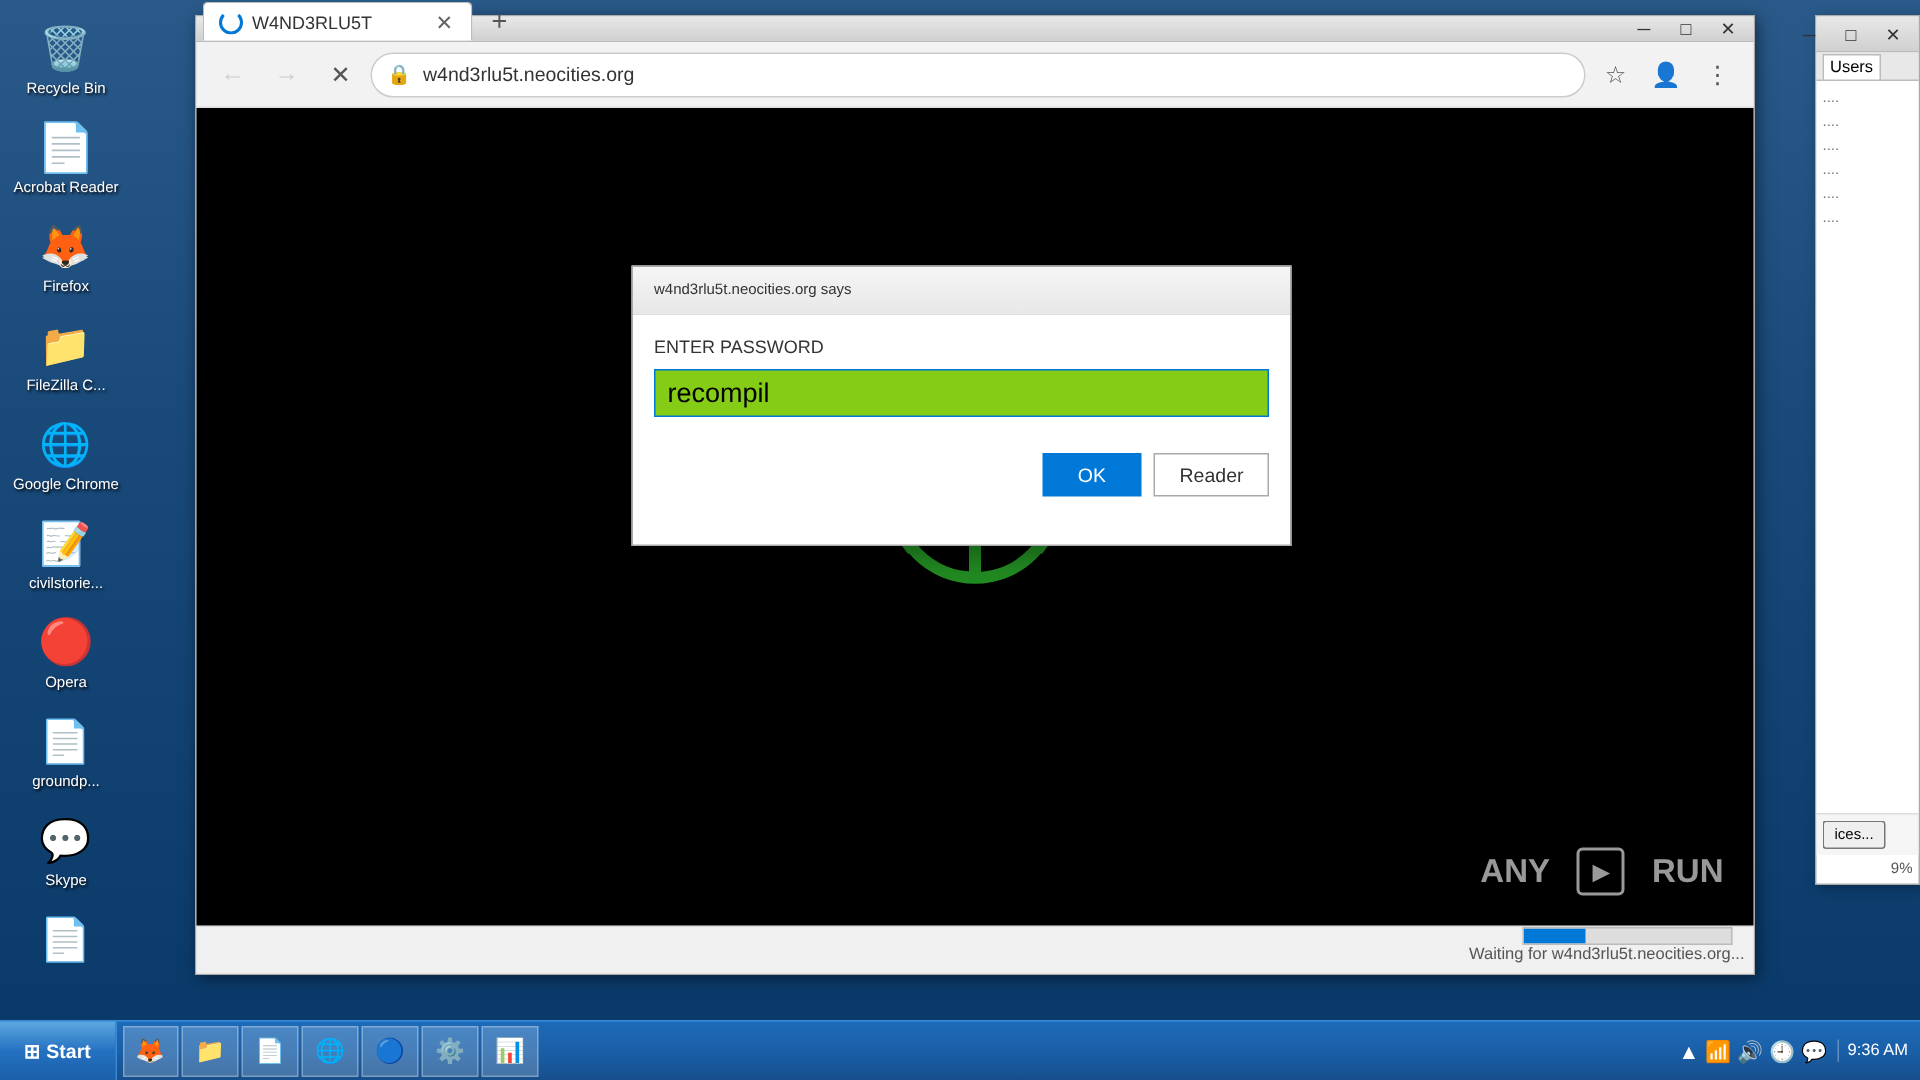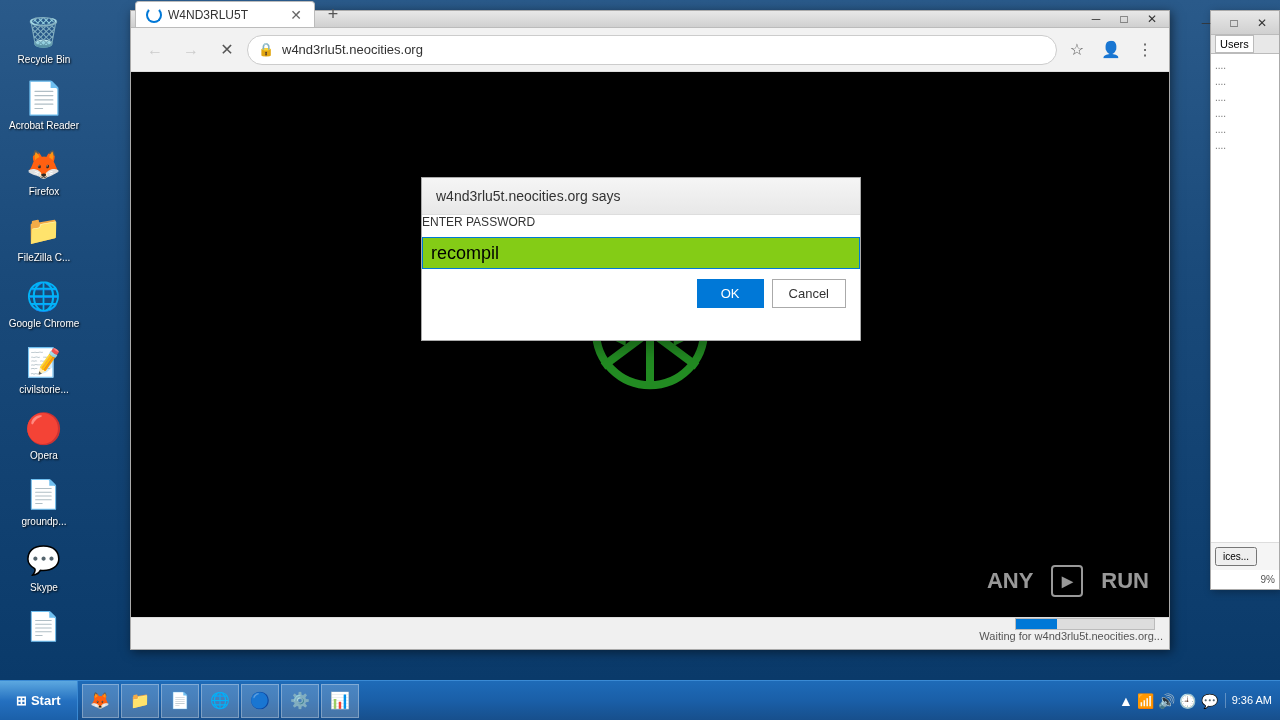--- a/index.html
+++ b/index.html
@@ -330,26 +330,27 @@
       pointer-events: all;
       position: absolute;
       top: 105px;
       left: 290px;
     }
 
     .dialog-header {
       background: linear-gradient(to bottom, #f5f5f5, #e8e8e8);
       padding: 10px 14px;
       border-bottom: 1px solid #ddd;
-      font-size: 14px;
+      font-size: 10px;
       color: #333;
       font-weight: normal;
     }
 
     .dialog-body {
+      padding: 14px;
     }
 
     .dialog-label {
       font-size: 12px;
       color: #333;
       margin-bottom: 8px;
       font-weight: 500;
     }
 
     .dialog-input {
@@ -605,21 +606,21 @@
       <div class="dialog">
         <div class="dialog-header">
           <span>w4nd3rlu5t.neocities.org says</span>
         </div>
         <div class="dialog-body">
           <div class="dialog-label">ENTER PASSWORD</div>
           <input class="dialog-input" type="text" value="recompil" style="">
         </div>
         <div class="dialog-buttons">
           <button class="btn-ok">OK</button>
-          <button class="btn-cancel">Cancel</button>
+          <button class="btn-cancel">Reader</button>
         </div>
       </div>
     </div>
 
     <div class="browser-status">
       <div class="status-progress">
         <div class="progress-fill"></div>
       </div>
       <span>Waiting for w4nd3rlu5t.neocities.org...</span>
     </div>

